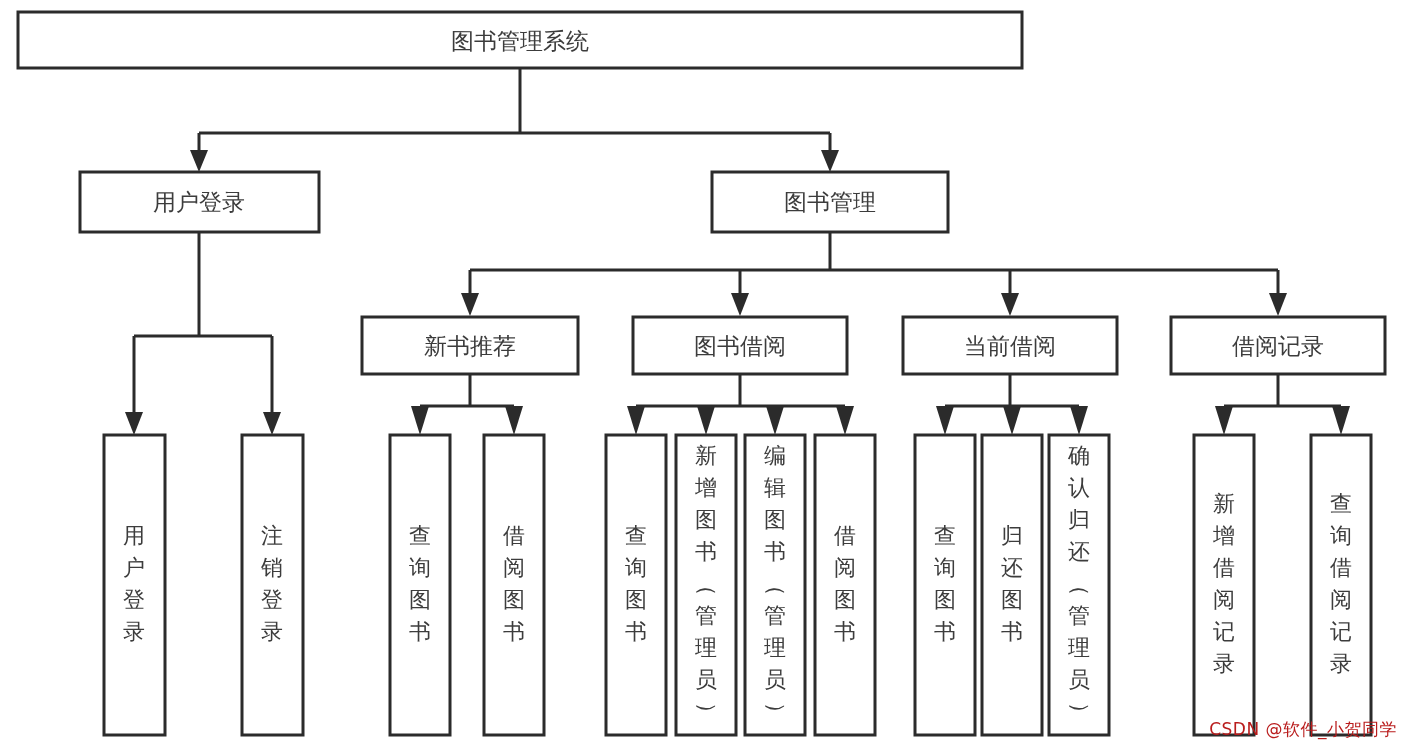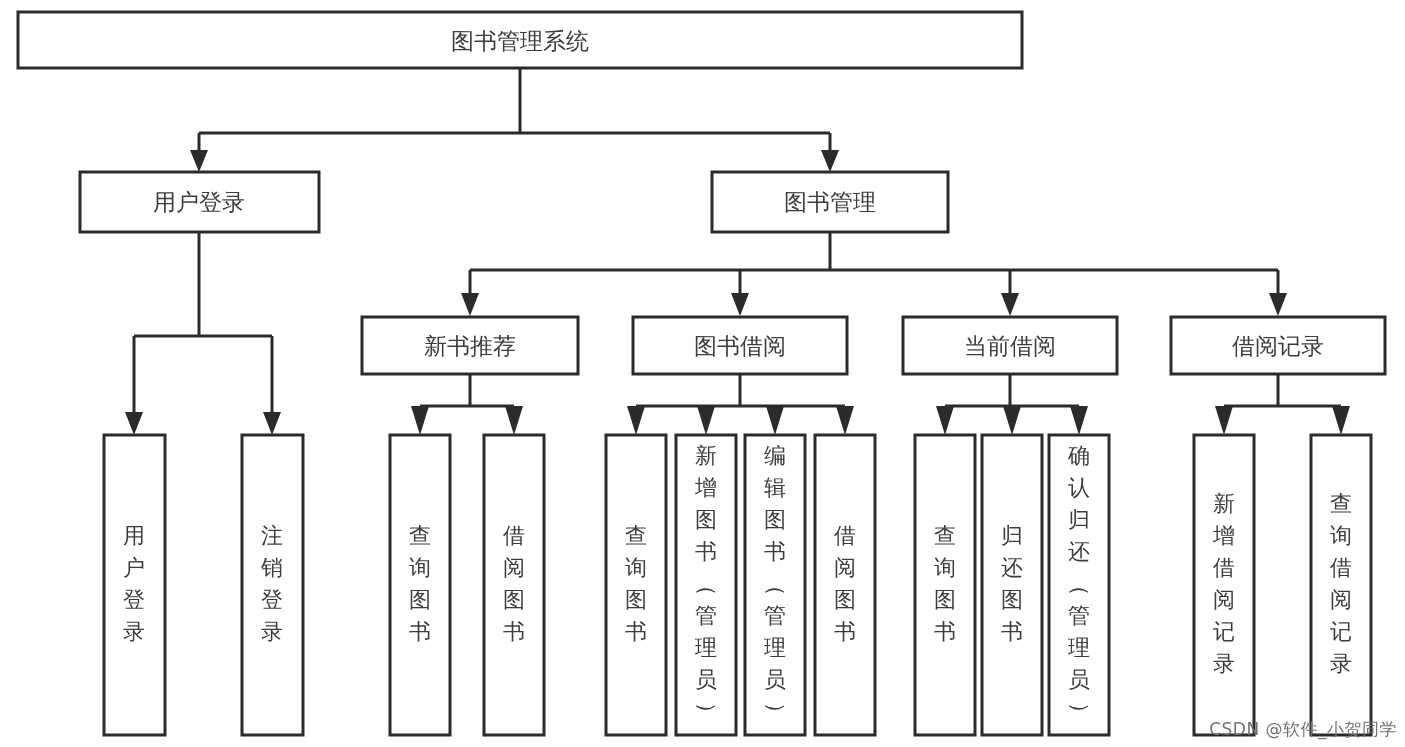--- a/index.html
+++ b/index.html
@@ -42,21 +42,21 @@
     font-size:22px;
     text-anchor:middle;
   }
 
   .watermark{
     position:absolute;
     right:8px;
     bottom:6px;
     font-family:"DejaVu Sans","Liberation Sans",sans-serif;
     font-size:17px;
-    color:#737373;
+    color:#b91c1c;
     letter-spacing:0.5px;
     white-space:nowrap;
     user-select:none;
   }
 </style>
 </head>
 <body>
 
 <svg id="diagram" viewBox="0 0 1405 747" xmlns="http://www.w3.org/2000/svg">
 

